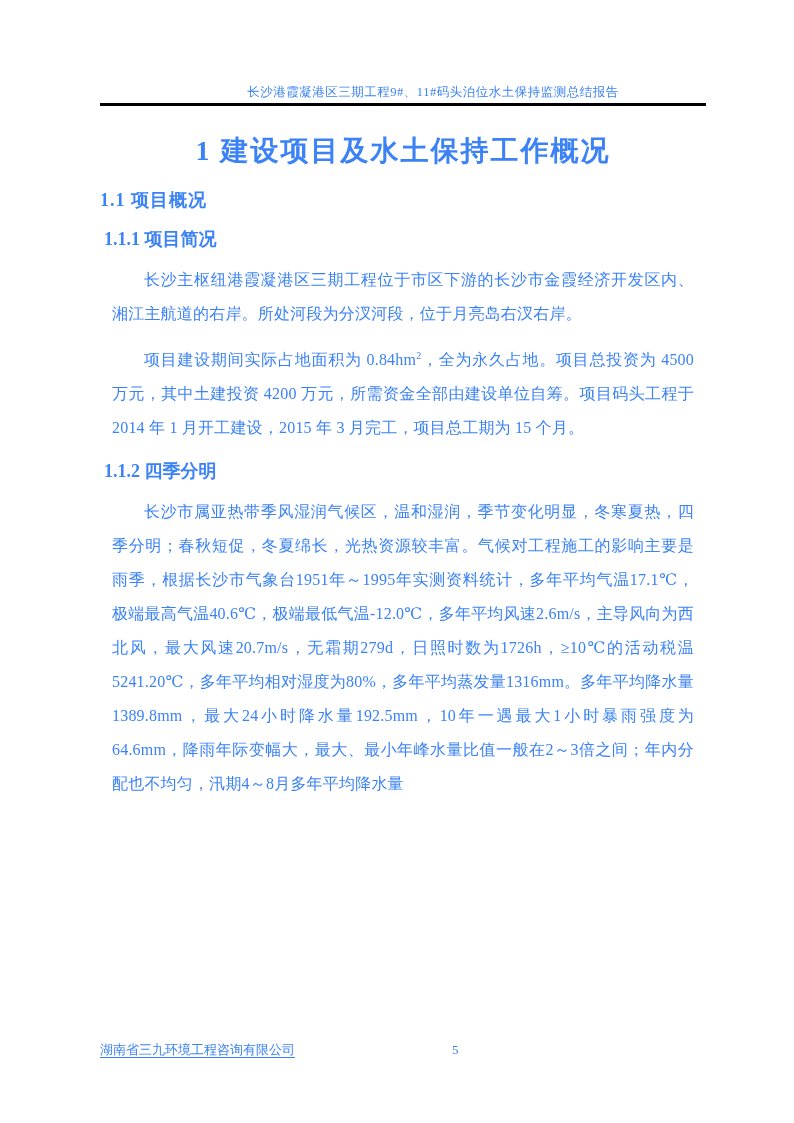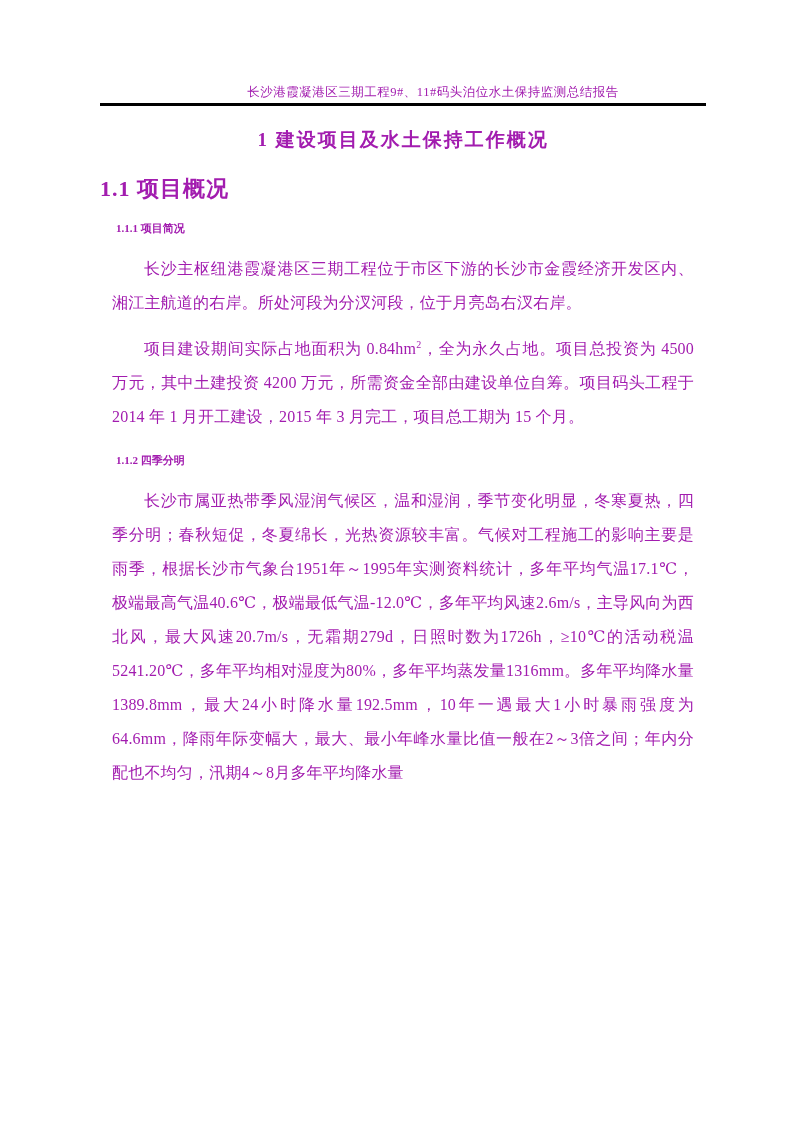--- a/index.html
+++ b/index.html
@@ -9,54 +9,54 @@
   }
   .page {
     position: relative;
     width: 794px;
     height: 1123px;
     margin: 0 auto;
     background: #ffffff;
     box-sizing: border-box;
     padding: 84px 88px 0 100px;
     font-family: "Liberation Serif", "DejaVu Serif", serif;
-    color: #a21caf;
+    color: #3b82f6;
     overflow: hidden;
   }
   .header-text {
     text-align: center;
     font-size: 12.5px;
     line-height: 16px;
     letter-spacing: 0.5px;
     padding-left: 60px;
   }
   .header-rule {
     margin-top: 3px;
     height: 2.5px;
     background: #000000;
   }
   h1.chapter-title {
-    font-size: 19px;
+    font-size: 28px;
     font-weight: bold;
     text-align: center;
     letter-spacing: 2px;
-    margin: 18px 0 14px 0;
+    margin: 29px 0 14px 0;
     line-height: 32px;
   }
   h2.sec-heading {
-    font-size: 22px;
+    font-size: 18px;
     font-weight: bold;
     margin: 20px 0 10px 0;
     line-height: 26px;
     letter-spacing: 1px;
   }
   h3.sub-heading {
-    font-size: 11px;
+    font-size: 18px;
     font-weight: bold;
-    margin: 14px 0 4px 16px;
+    margin: 14px 0 4px 4px;
     line-height: 24px;
   }
   p.body-par {
     margin: 12px;
     font-size: 16px;
     line-height: 34px;
     text-indent: 2em;
     text-align: justify;
     letter-spacing: 0.2px;
   }
@@ -107,14 +107,18 @@
 
 
   <p class="body-par"><span>项目建设期间实际占地面积为 0.84hm</span><sup>2</sup><span>，全为永久占地。项目总投资为 4500 万元，其中土建投资 4200 万元，所需资金全部由建设单位自筹。项目码头工程于 2014 年 1 月开工建设，2015 年 3 月完工，项目总工期为 15 个月。</span></p>
 
   <h3 class="sub-heading">1.1.2 四季分明</h3>
 
 
 
   <p class="body-par">长沙市属亚热带季风湿润气候区，温和湿润，季节变化明显，冬寒夏热，四季分明；春秋短促，冬夏绵长，光热资源较丰富。气候对工程施工的影响主要是雨季，根据长沙市气象台1951年～1995年实测资料统计，多年平均气温17.1℃，极端最高气温40.6℃，极端最低气温-12.0℃，多年平均风速2.6m/s，主导风向为西北风，最大风速20.7m/s，无霜期279d，日照时数为1726h，≥10℃的活动税温5241.20℃，多年平均相对湿度为80%，多年平均蒸发量1316mm。多年平均降水量1389.8mm，最大24小时降水量192.5mm，10年一遇最大1小时暴雨强度为64.6mm，降雨年际变幅大，最大、最小年峰水量比值一般在2～3倍之间；年内分配也不均匀，汛期4～8月多年平均降水量</p>
 
+  <div class="footer">
+    <span class="company">湖南省三九环境工程咨询有限公司</span>
+    <span class="pageno">5</span>
+  </div>
 
 </div>
 
 </body></html>

